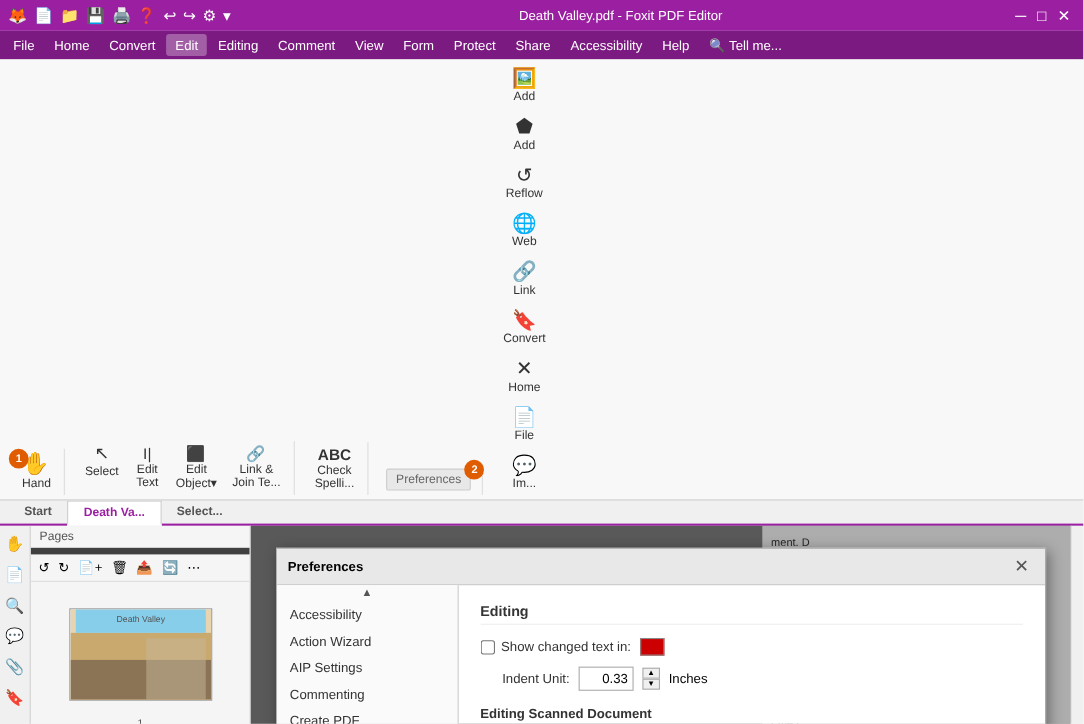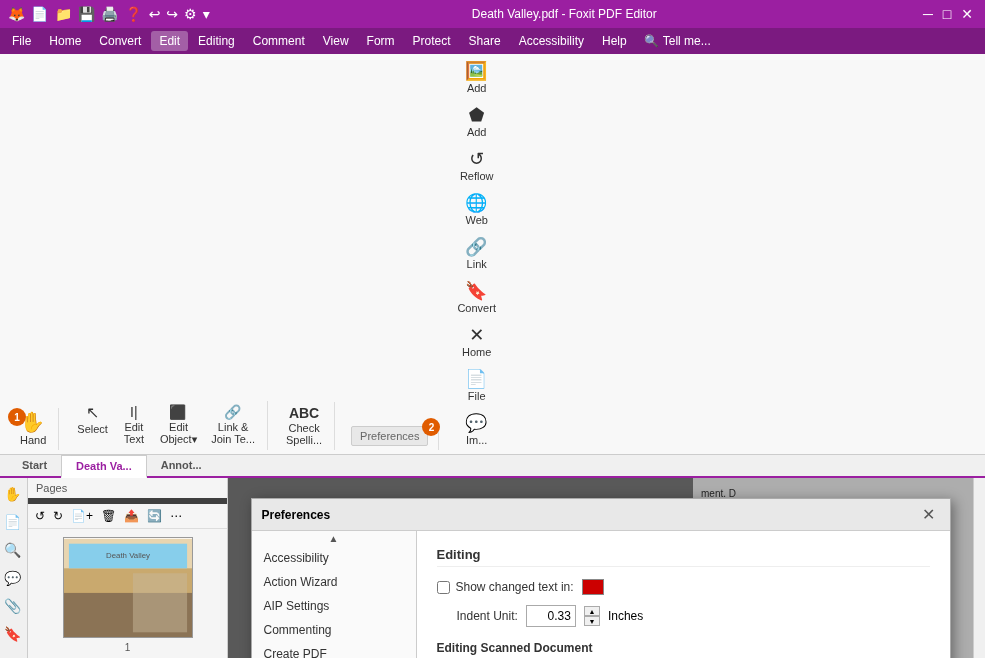--- a/index.html
+++ b/index.html
@@ -157,24 +157,24 @@
       padding: 2px 3px;
       border-radius: 2px;
     }
     .page-thumb {
       padding: 8px;
       text-align: center;
       cursor: pointer;
     }
     .page-img {
       width: 130px;
-      height: 101px;
+      height: 84px;
       background: white;
       border: 1px solid #999;
-      margin: 0 auto;
+      margin: 16px auto;
       display: flex;
       align-items: center;
       justify-content: center;
       font-size: 10px;
       color: #888;
       position: relative;
       overflow: hidden;
     }
     .page-label { font-size: 10px; color: #555; margin-top: 4px; }
 
@@ -466,21 +466,21 @@
     <button class="ribbon-btn">
       <span class="icon" style="font-size:18px;">💬</span>
       <span class="ribbon-btn-label">Im...</span>
     </button>
   </div>
 </div>
 
 <div class="tab-bar">
   <div class="tab">Start</div>
   <div class="tab active">Death Va...</div>
-  <div class="tab">Annot...</div>
+  <div class="tab">Select...</div>
 </div>
 
 <div class="main-content">
 
   <div class="left-sidebar">
     <div class="sidebar-icon">✋</div>
     <div class="sidebar-icon">📄</div>
     <div class="sidebar-icon">🔍</div>
     <div class="sidebar-icon">💬</div>
     <div class="sidebar-icon">📎</div>

